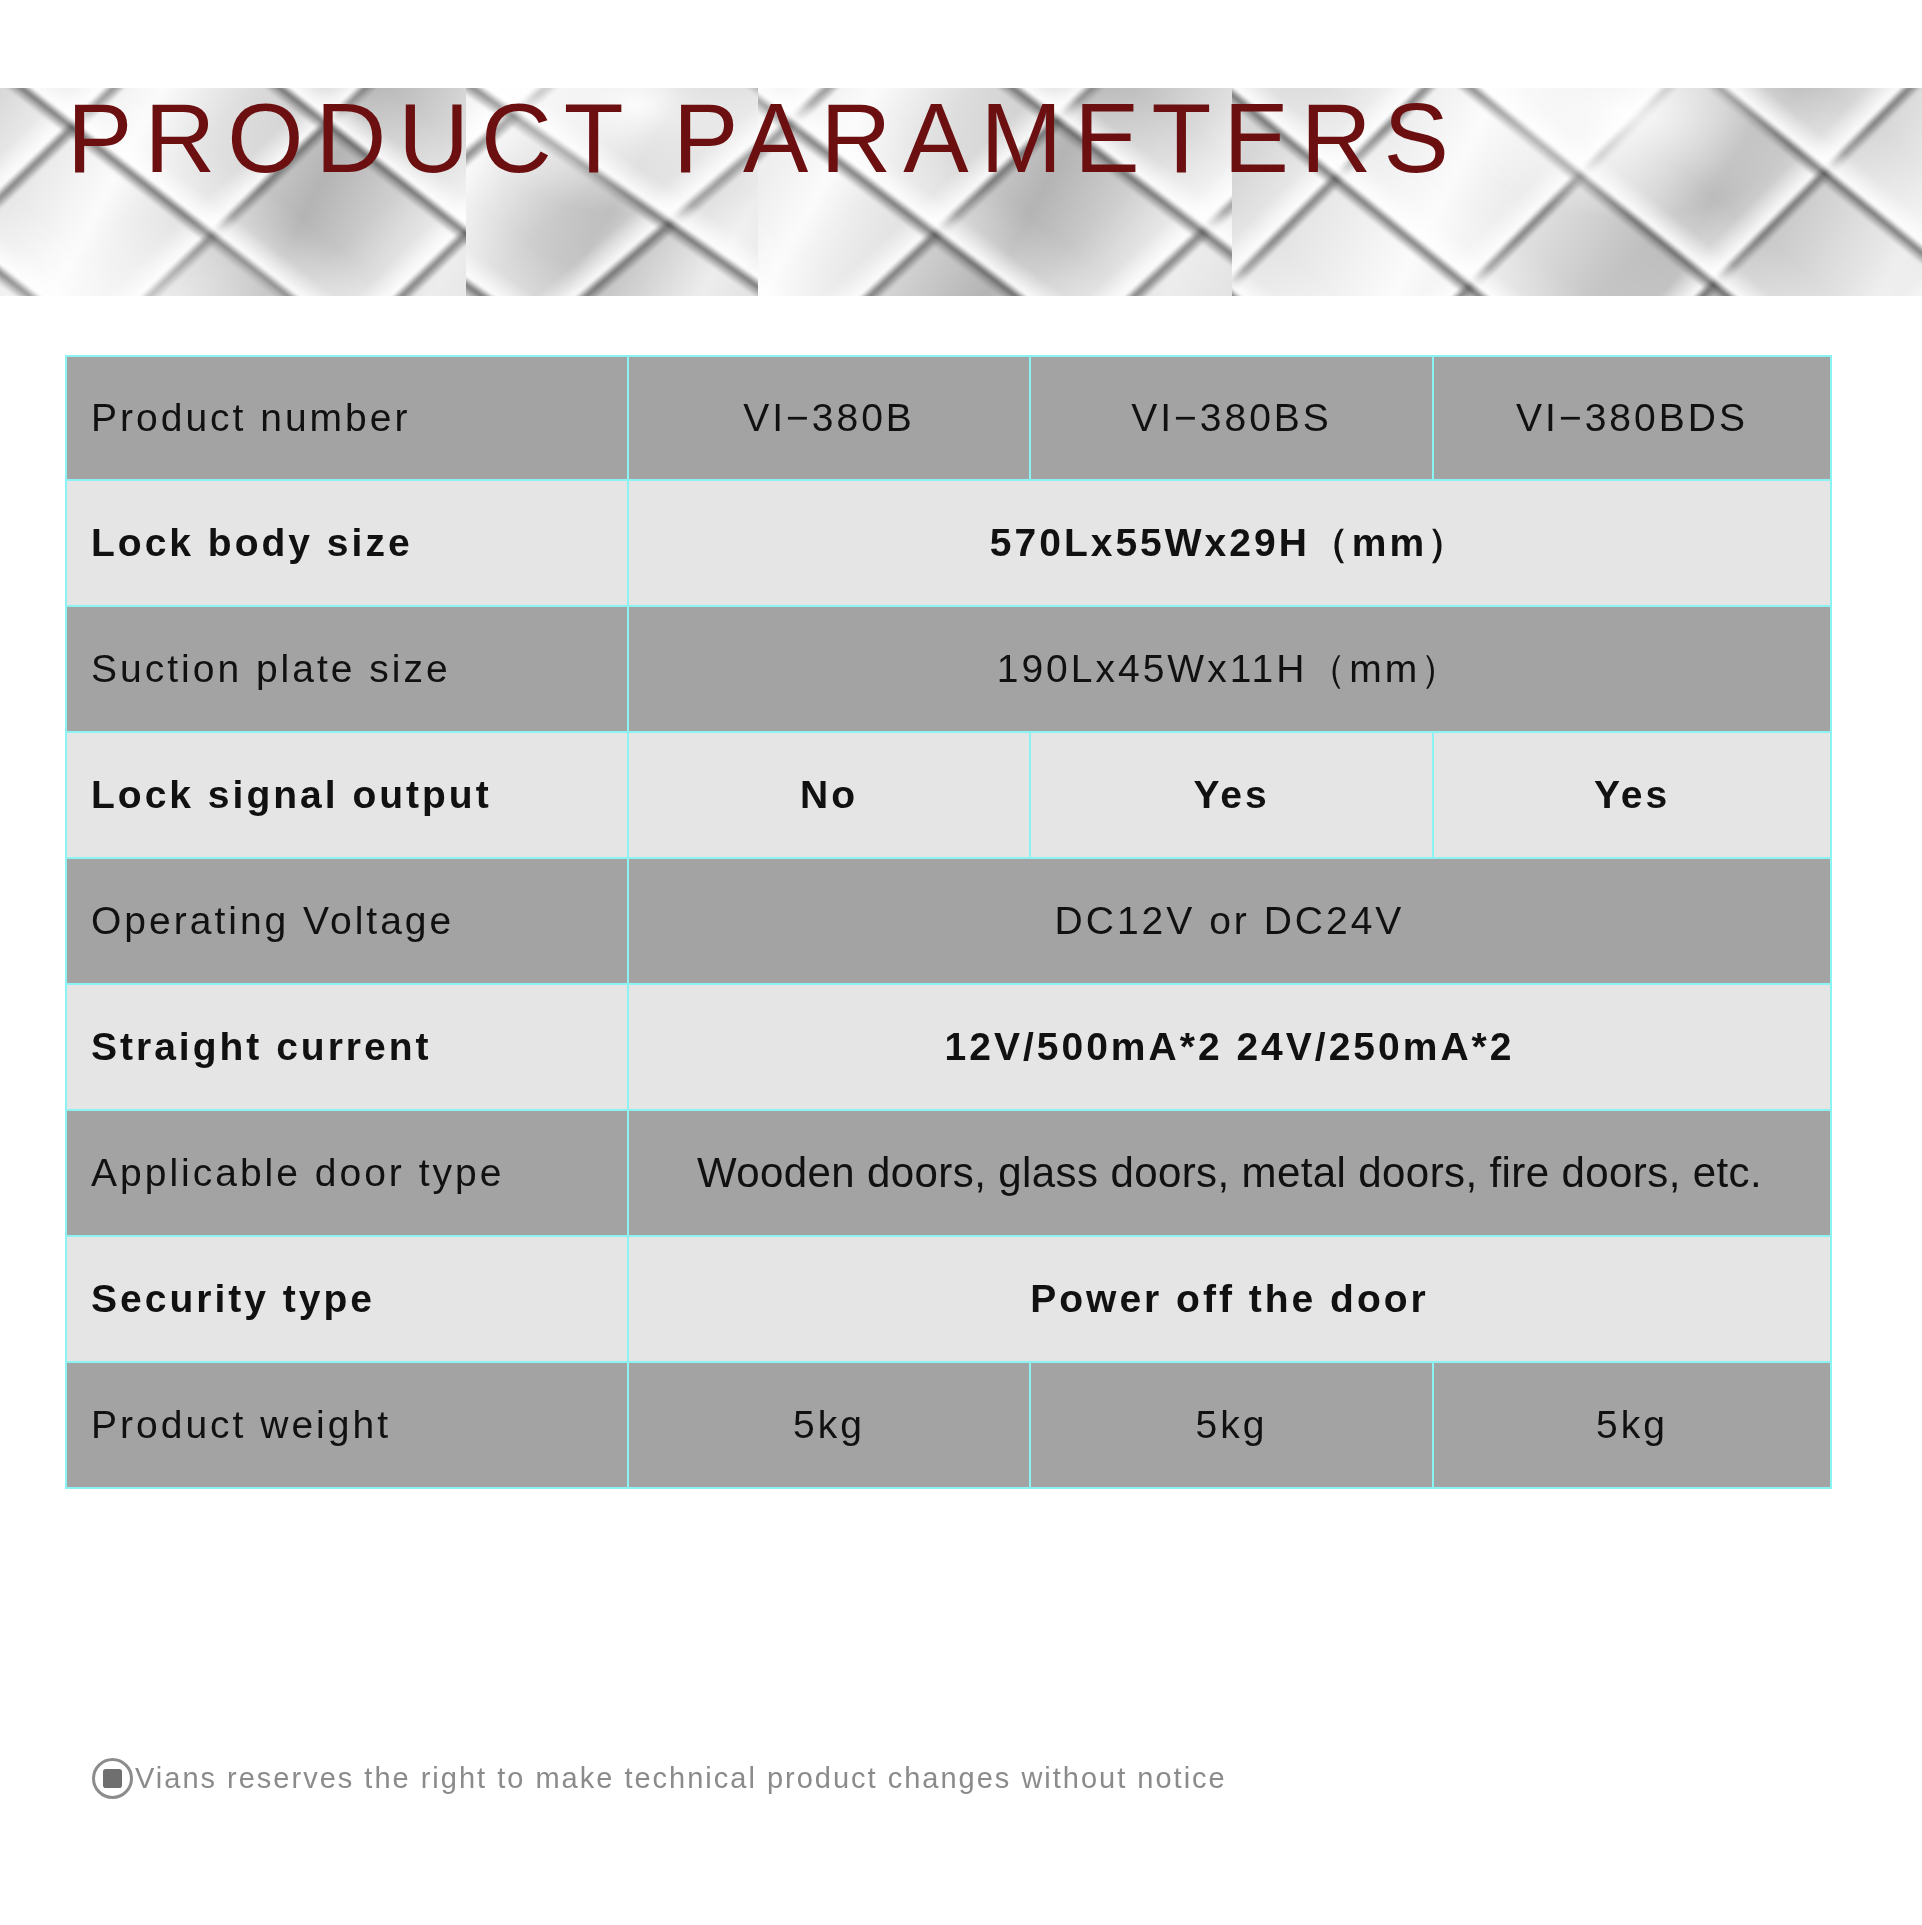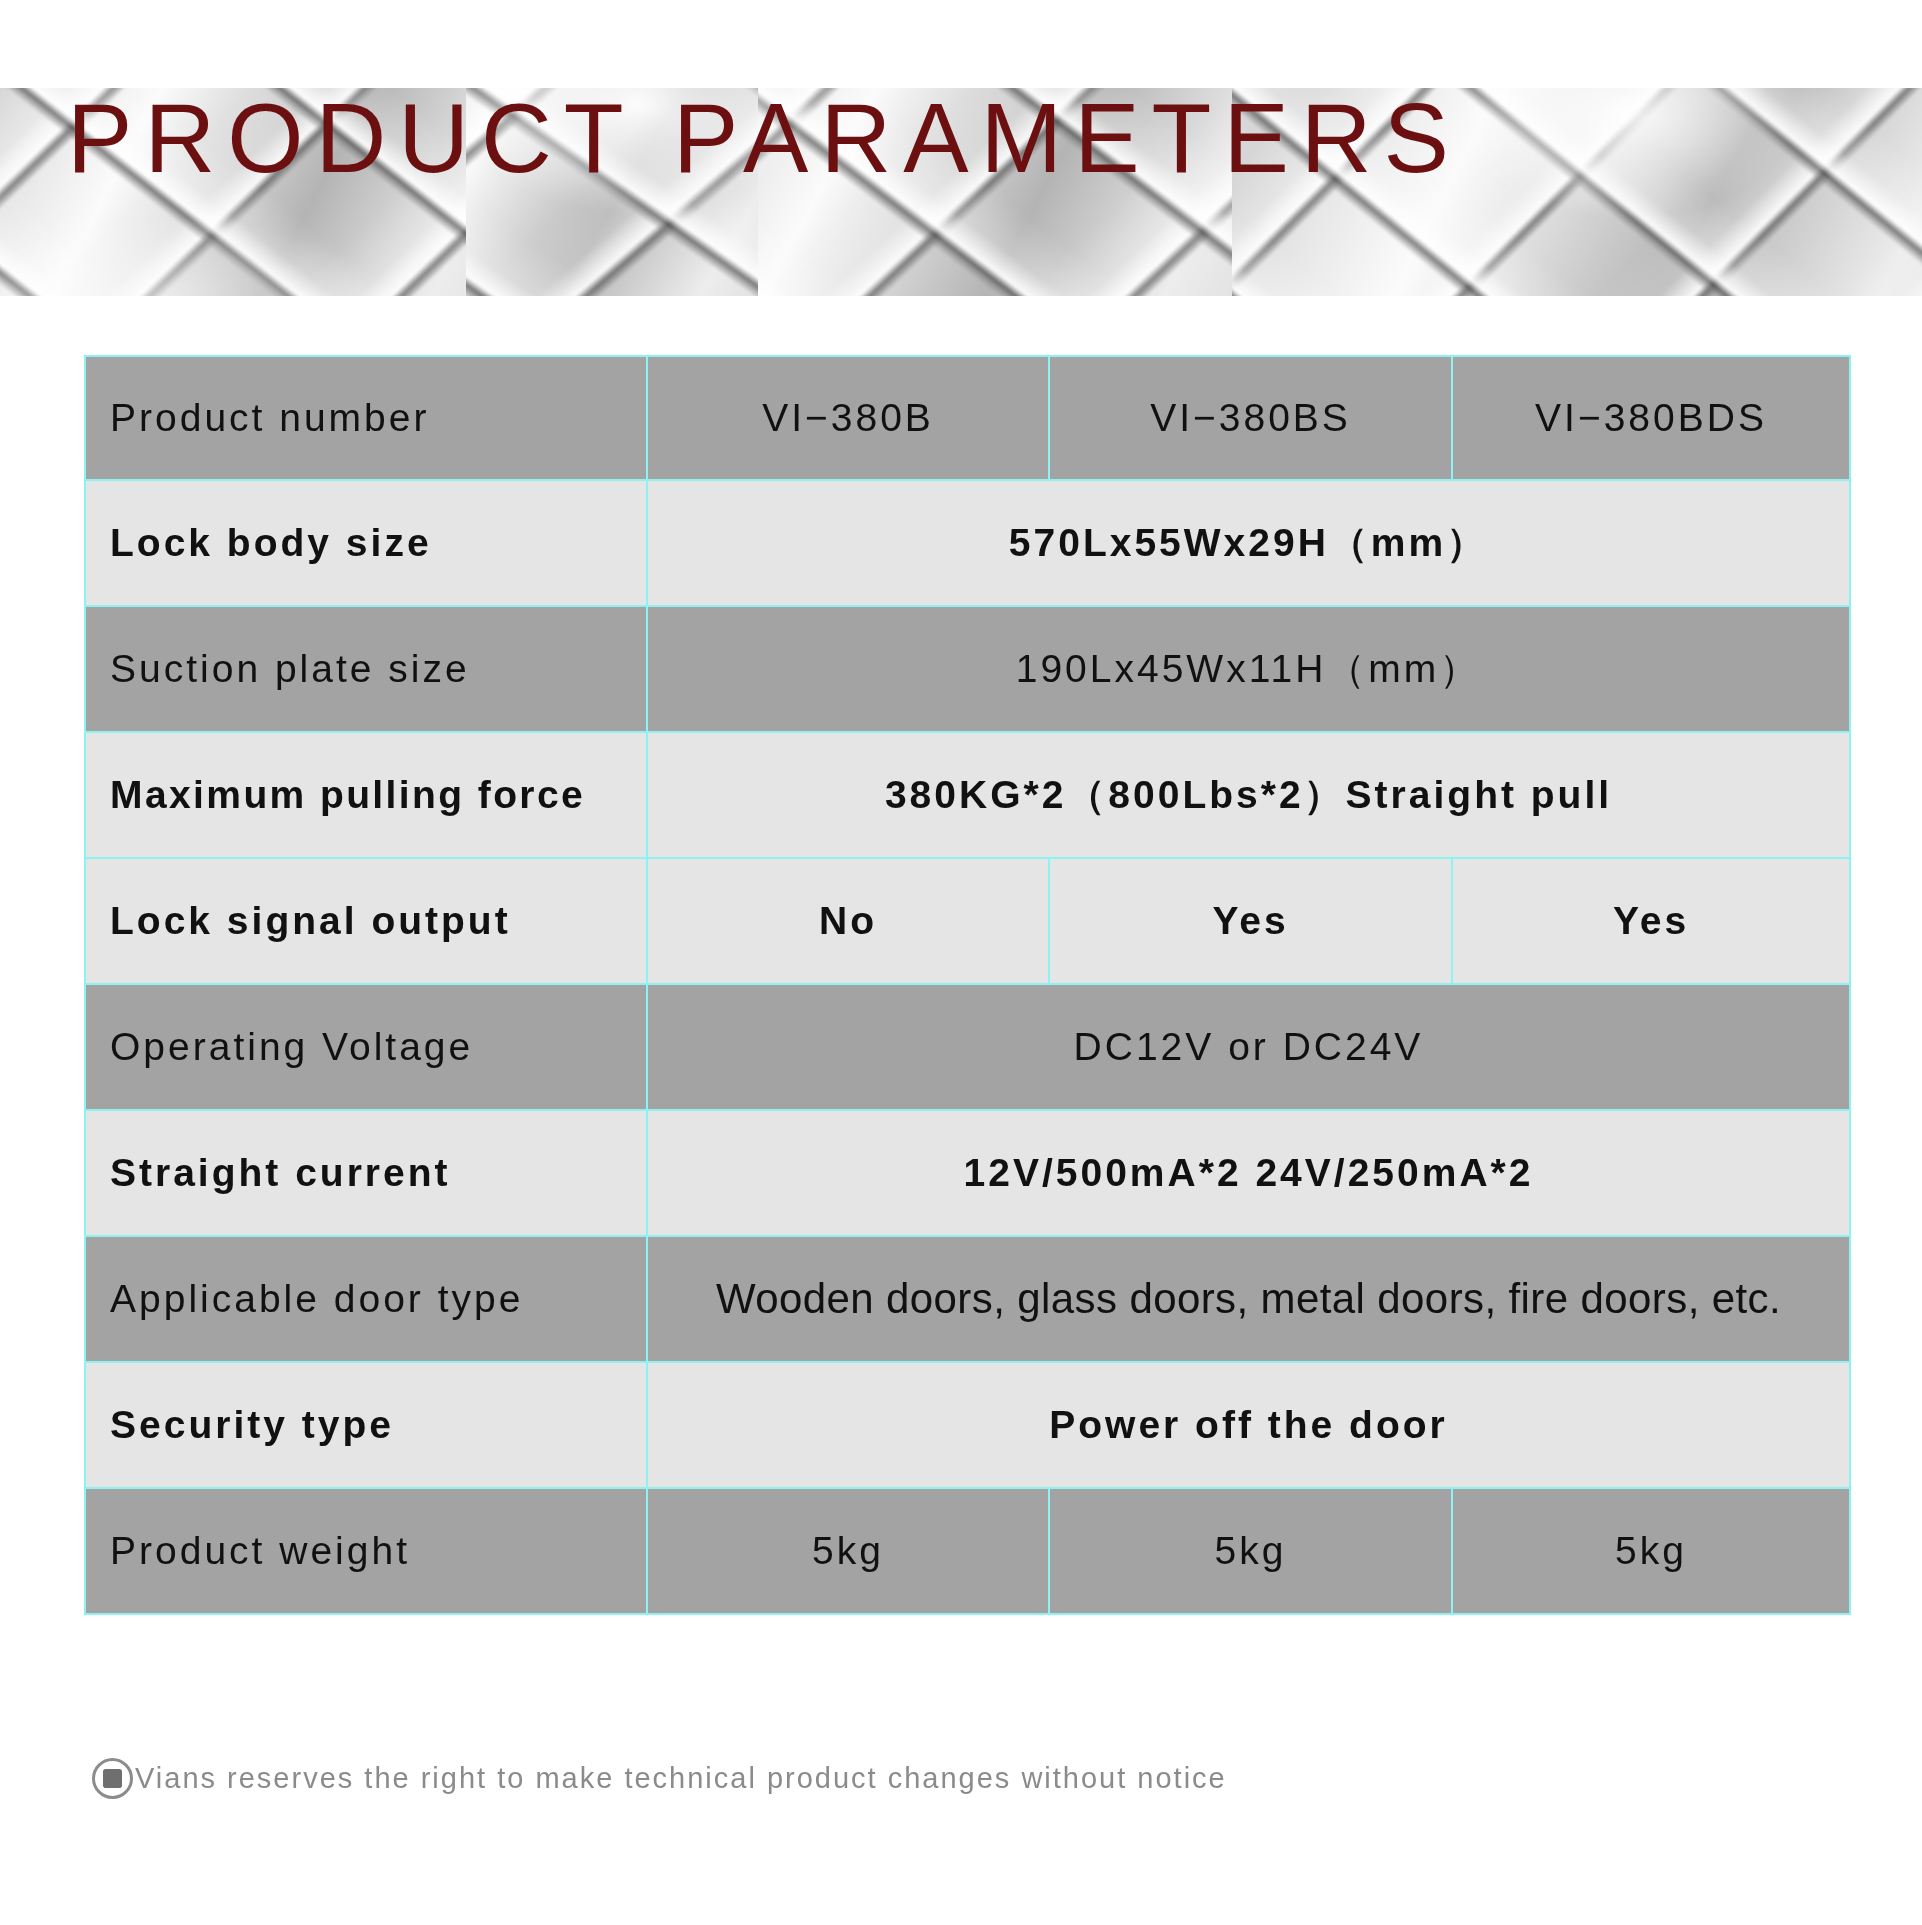--- a/index.html
+++ b/index.html
@@ -110,21 +110,20 @@
   
   .spec-table {
     position: absolute;
     left: 65px;
     top: 355px;
     width: 1767px;
     border-collapse: separate;
     border-spacing: 0;
     background: #6d28d9;
     table-layout: fixed;
-    margin-left: 19px;
   }
   .spec-table td {
     border: 2.8px solid #8df2f2;
     border-top-width: 0;
     border-left-width: 0;
     padding: 0 0;
     color: #111111;
     font-family: "Liberation Sans", sans-serif;
     font-weight: 400;
     vertical-align: middle;
@@ -226,24 +225,20 @@
     <tr class="row-light">
       <td class="label">Lock body size</td>
       <td class="value" colspan="3">570Lx55Wx29H（mm）</td>
     </tr>
 
     <tr class="row-dark">
       <td class="label">Suction plate size</td>
       <td class="value" colspan="3">190Lx45Wx11H（mm）</td>
     </tr>
 
-    <tr class="row-light">
-      <td class="label twoline">Maximum pulling force</td>
-      <td class="value" colspan="3">380KG*2（800Lbs*2）Straight pull</td>
-    </tr>
 
 
     <tr class="row-light">
       <td class="label">Lock signal output</td>
       <td class="value">No</td>
       <td class="value">Yes</td>
       <td class="value">Yes</td>
     </tr>
 
     <tr class="row-dark">

